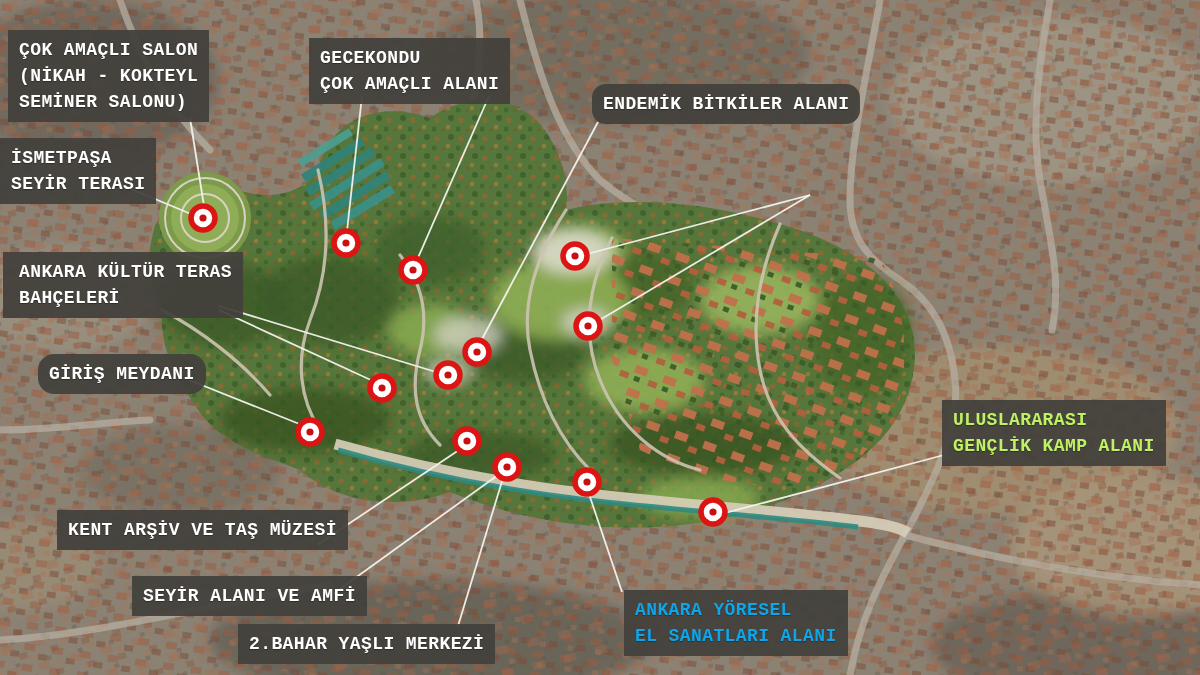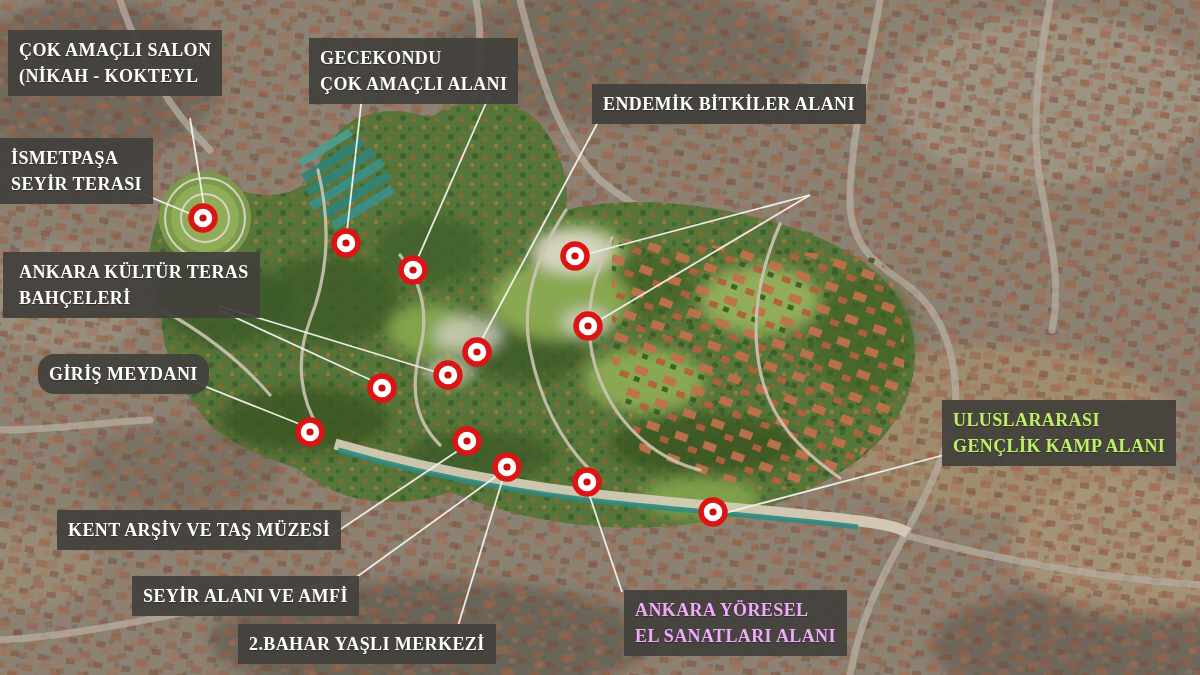--- a/index.html
+++ b/index.html
@@ -1,18 +1,18 @@
 <!DOCTYPE html>
 <html><head>
 <meta charset="utf-8">
 <style>
   html,body{margin:0;padding:0;background:#222;}
   .stage{
     position:relative;width:1200px;height:675px;overflow:hidden;
-    font-family:Liberation Serif, serif;
+    font-family:Liberation Mono, monospace;
   }
   .stage svg{position:absolute;left:0;top:0;}
   .labels{position:absolute;left:0;top:0;width:100%;height:100%;}
   .label{
     position:absolute;
     background:rgba(66,64,60,0.93);
     color:#fff;
     font-weight:700;
     font-size:18px;
     line-height:26px;
@@ -223,26 +223,27 @@
           <circle cx="713" cy="512" r="12" fill="#ffffff" stroke="#dd1414" stroke-width="5.5"></circle>
           <circle cx="713" cy="512" r="3.6" fill="#c90f0f"></circle>
         </g>
       </g>
   </svg>
 
   <div class="labels">
     <div class="label" style="left: 8px; top: 30px; background: rgba(66, 64, 60, 0.933); color: rgb(255, 255, 255);">
         <div>ÇOK AMAÇLI SALON</div>
         <div>(NİKAH - KOKTEYL</div>
+        <div>SEMİNER SALONU)</div>
       </div>
     <div class="label" style="left: 283px; top: 38px; background: rgba(66, 64, 60, 0.933); color: rgb(255, 255, 255); margin-left: 26px;">
         <div>GECEKONDU</div>
         <div>ÇOK AMAÇLI ALANI</div>
       </div>
-    <div class="label" style="left: 592px; top: 84px; background: rgba(66, 64, 60, 0.933); color: rgb(255, 255, 255);">
+    <div class="label" style="left: 592px; top: 84px; background: rgba(66, 64, 60, 0.933); color: rgb(255, 255, 255); border-radius: 14px;">
         <div>ENDEMİK BİTKİLER ALANI</div>
       </div>
     <div class="label" style="left: 0px; top: 138px; background: rgba(66, 64, 60, 0.933); color: rgb(255, 255, 255);">
         <div>İSMETPAŞA</div>
         <div>SEYİR TERASI</div>
       </div>
     <div class="label" style="left: 3px; top: 252px; background: rgba(66, 64, 60, 0.933); color: rgb(255, 255, 255); padding-left: 16px;">
         <div>ANKARA KÜLTÜR TERAS</div>
         <div>BAHÇELERİ</div>
       </div>
@@ -252,21 +253,21 @@
     <div class="label" style="left: 942px; top: 400px; background: rgba(66, 64, 60, 0.933); color: #bef264;">
         <div>ULUSLARARASI</div>
         <div>GENÇLİK KAMP ALANI</div>
       </div>
     <div class="label" style="left: 57px; top: 510px; background: rgba(66, 64, 60, 0.933); color: rgb(255, 255, 255);">
         <div>KENT ARŞİV VE TAŞ MÜZESİ</div>
       </div>
     <div class="label" style="left: 132px; top: 576px; background: rgba(66, 64, 60, 0.933); color: rgb(255, 255, 255);">
         <div>SEYİR ALANI VE AMFİ</div>
       </div>
-    <div class="label" style="left: 624px; top: 590px; background: rgba(66, 64, 60, 0.933); color: #f0abfc;">
+    <div class="label" style="left: 624px; top: 590px; background: rgba(66, 64, 60, 0.933); color: #0ea5e9;">
         <div>ANKARA YÖRESEL</div>
         <div>EL SANATLARI ALANI</div>
       </div>
     <div class="label" style="left: 238px; top: 624px; background: rgba(66, 64, 60, 0.933); color: rgb(255, 255, 255);">
         <div>2.BAHAR YAŞLI MERKEZİ</div>
       </div>
   </div>
 </div>
 
 </body></html>

